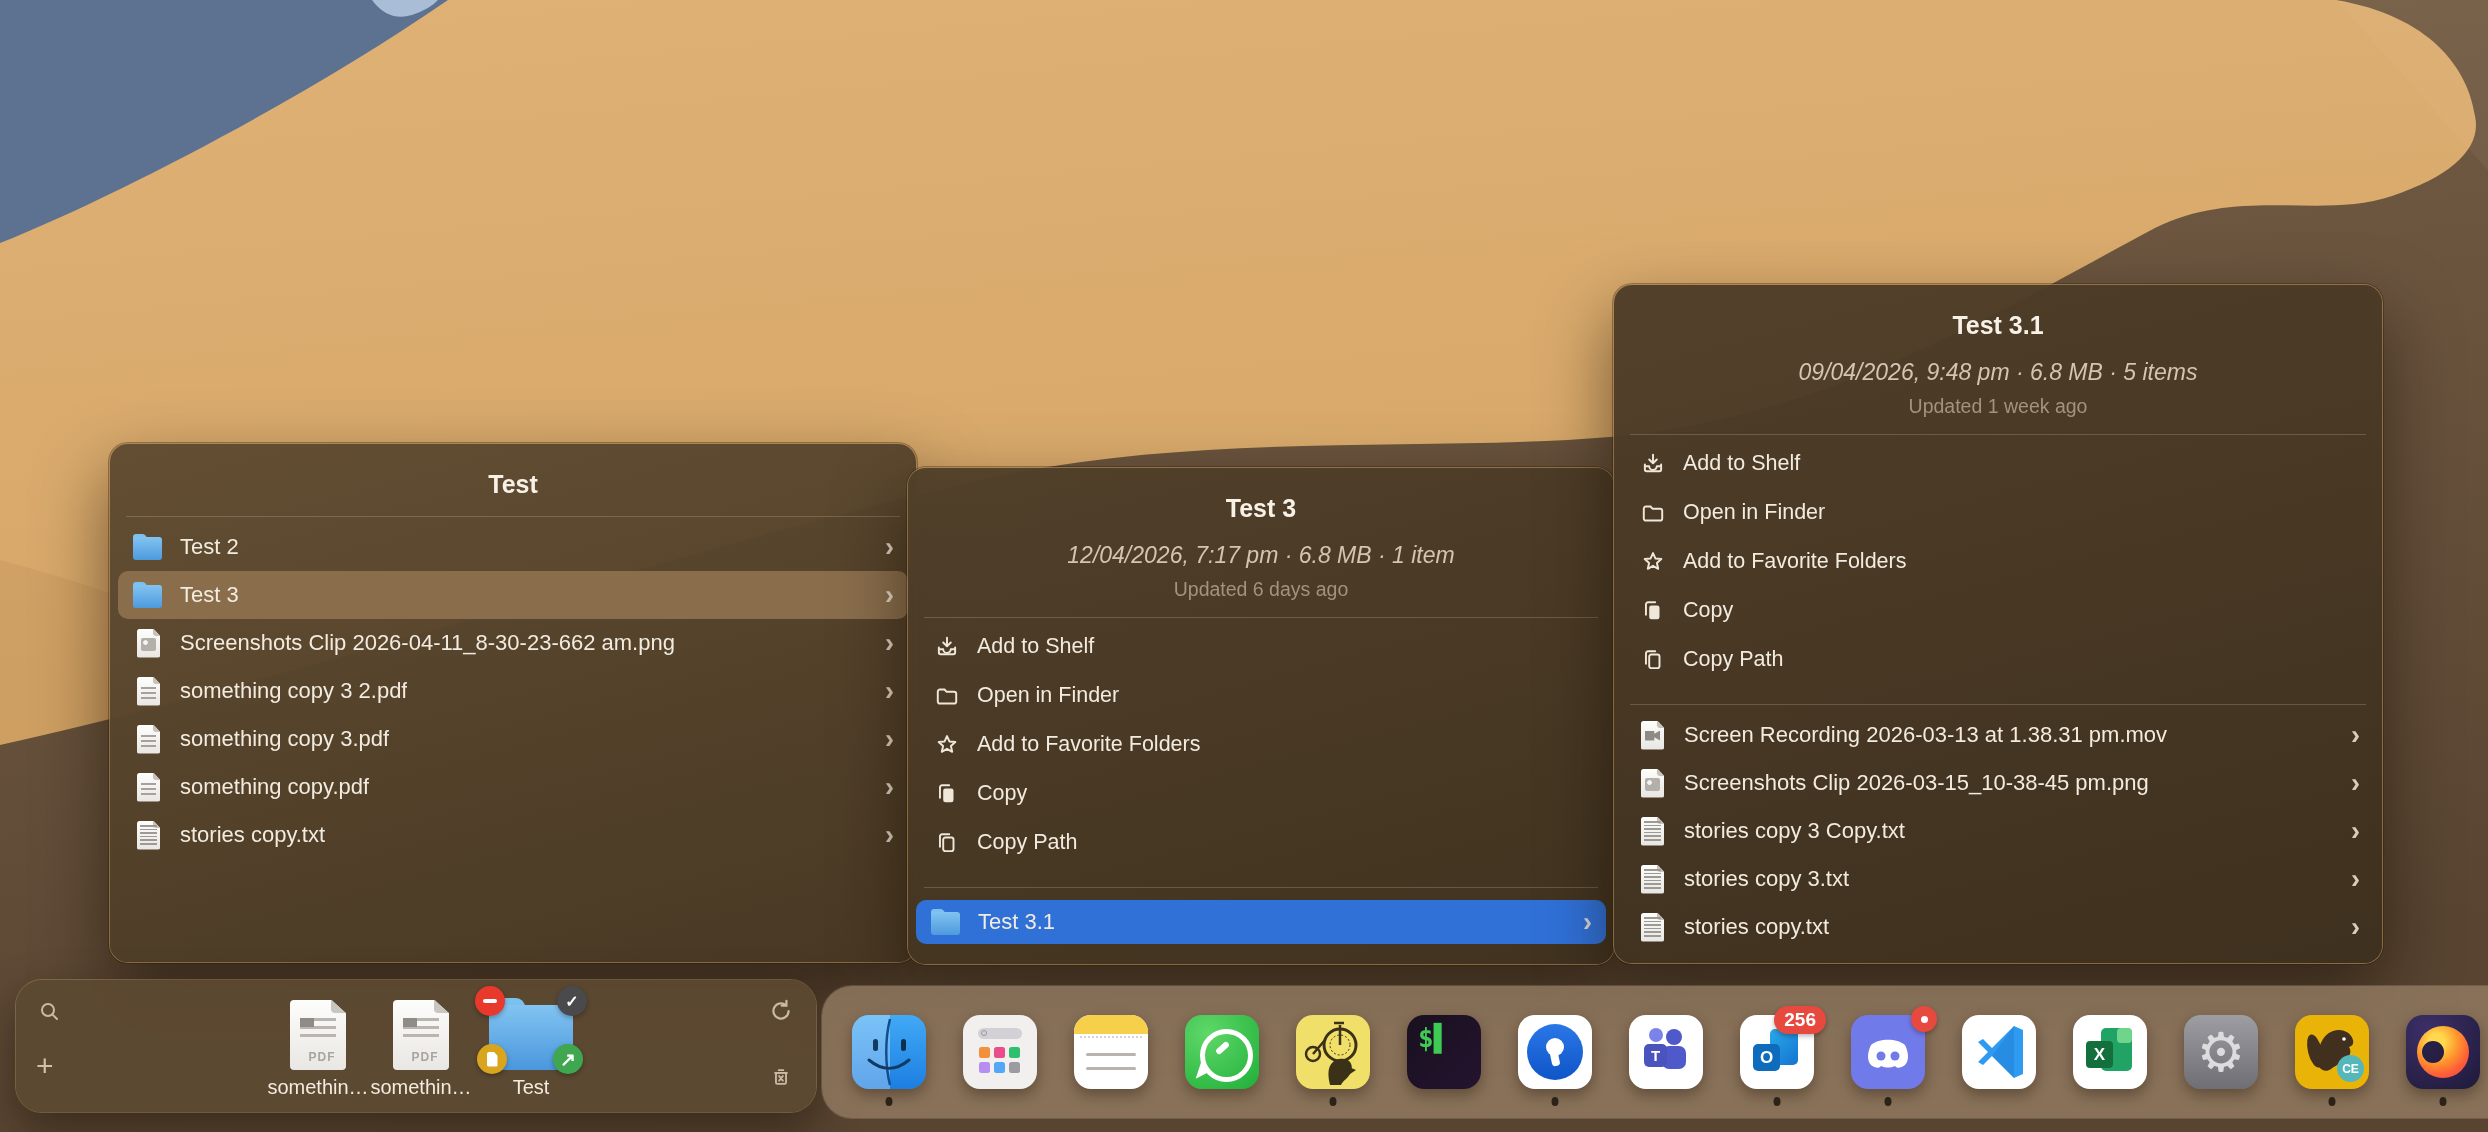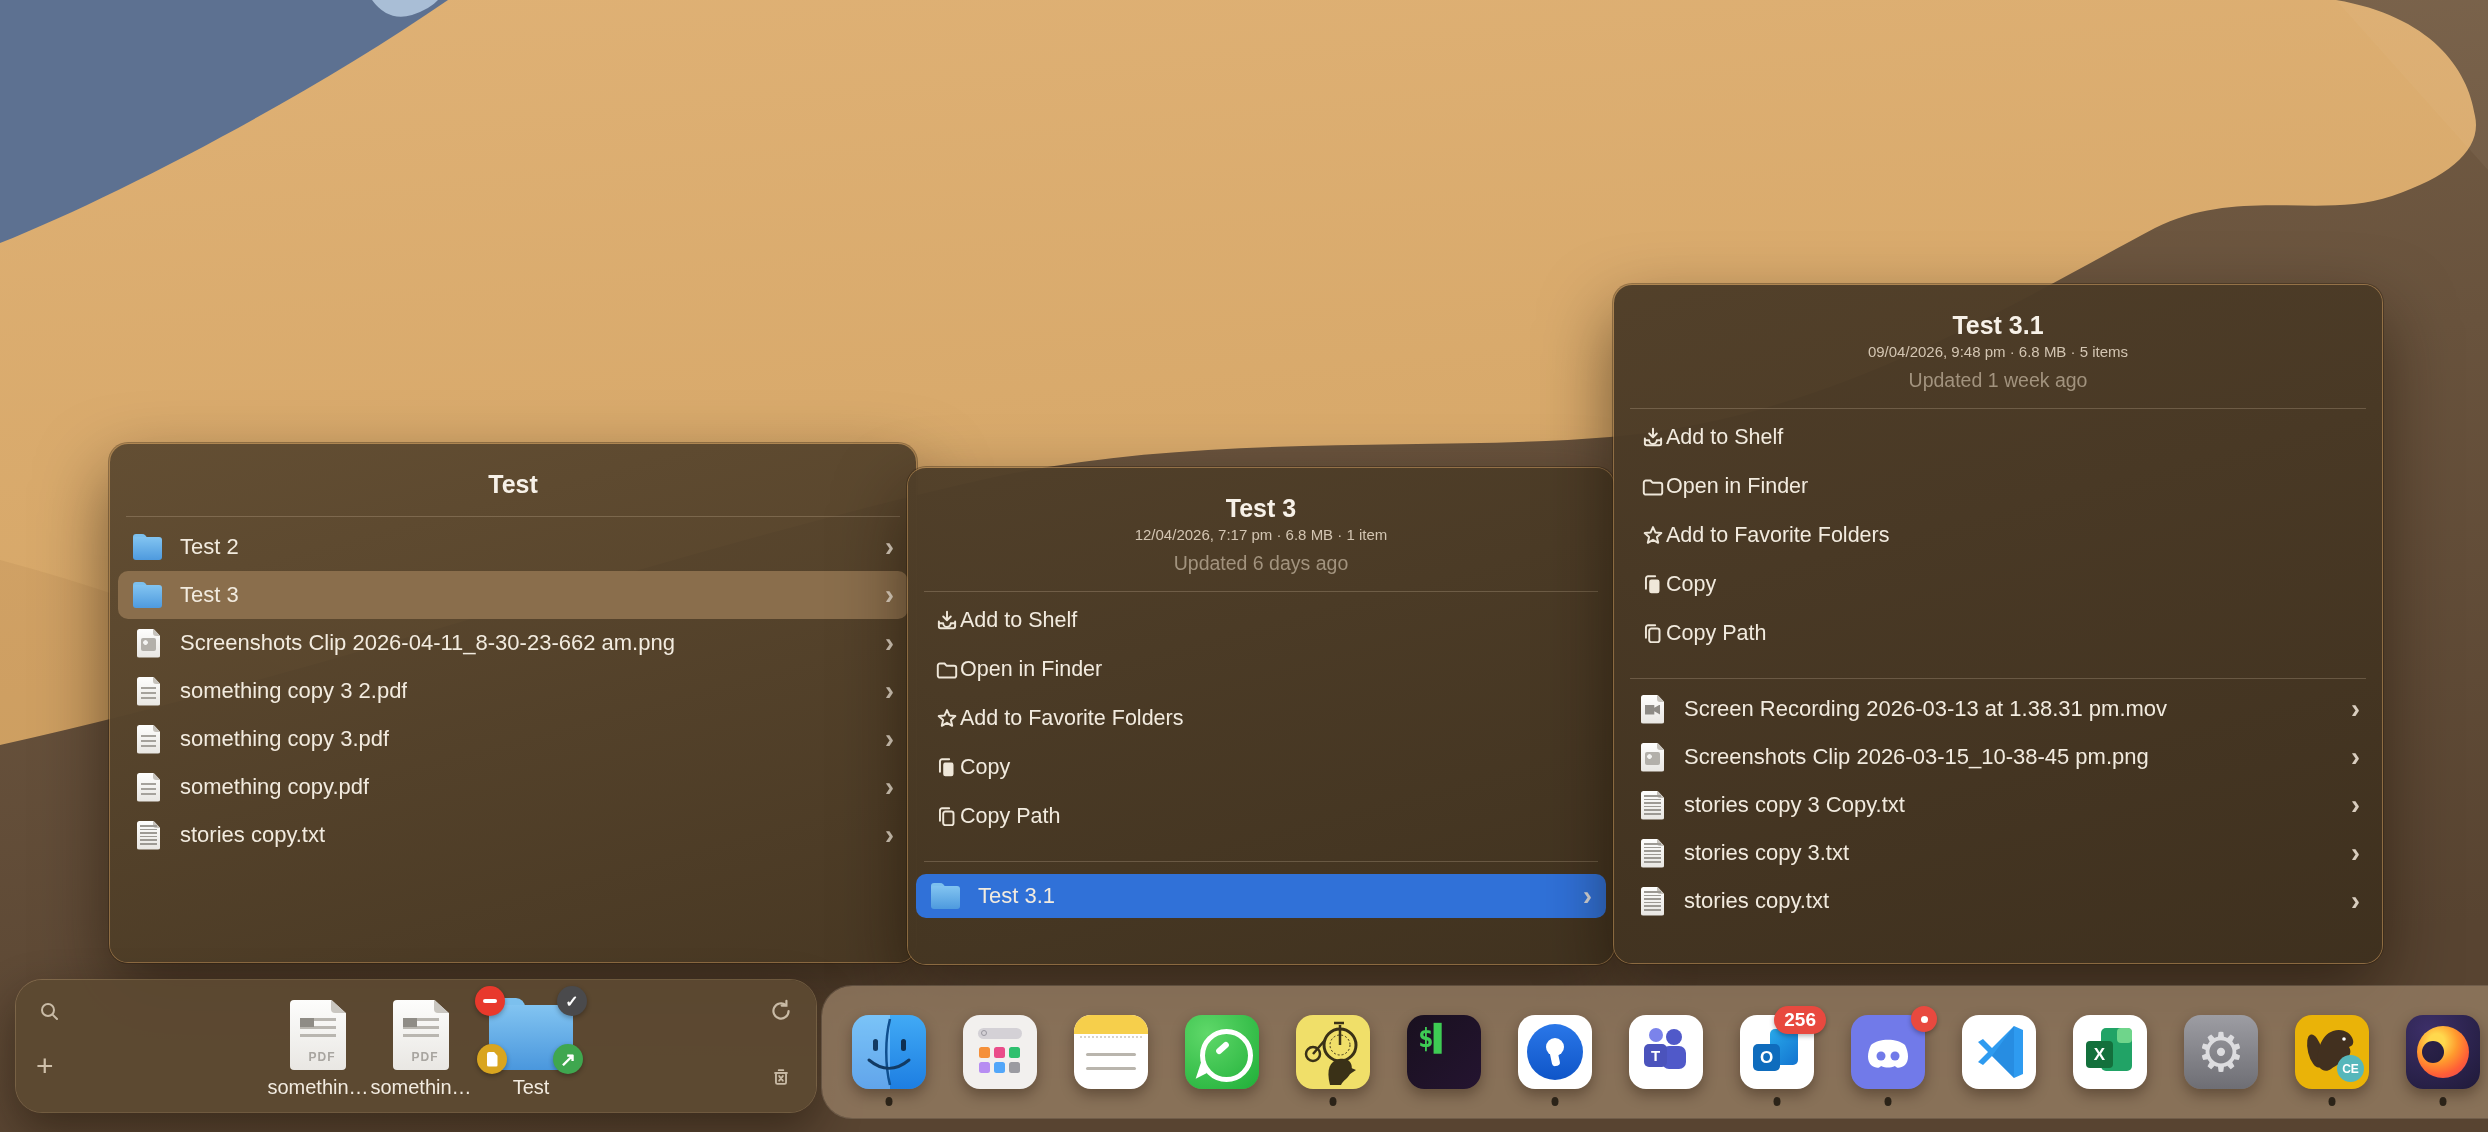--- a/index.html
+++ b/index.html
@@ -12,31 +12,31 @@
          box-shadow:0 0 0 1px rgba(196,152,94,.6),0 0 0 2px rgba(40,26,12,.35),0 30px 70px rgba(22,12,4,.55);
          color:#f2ebdf;overflow:hidden;}
   .p1{left:110px;top:444px;width:806px;height:518px;
       background:linear-gradient(165deg,rgba(95,75,49,.97),rgba(72,56,35,.97));}
   .p2{left:908px;top:468px;width:706px;height:496px;
       background:linear-gradient(165deg,rgba(80,63,41,.97),rgba(64,50,31,.97));}
   .p3{left:1614px;top:285px;width:768px;height:678px;
       background:linear-gradient(165deg,rgba(78,61,40,.97),rgba(62,48,30,.97));}
   .phead{text-align:center;padding-top:24px;}
   .ptitle{font-size:25px;font-weight:700;color:#f7f1e8;line-height:32px;}
-  .pmeta{font-size:15px;color:#d3c5b2;margin-top:2px;}
+  .pmeta{font-size:23px;color:#d3c5b2;margin-top:18px;font-style:italic;}
   .pstatus{font-size:19.5px;color:#a2937e;margin-top:9px;}
   .sep{border-top:1px solid rgba(235,215,185,.22);margin:16px 16px 0 16px;}
   .list{padding:6px 8px;}
   .row{display:flex;align-items:center;height:48px;padding:0 14px;border-radius:10px;}
   .row.hl{background:#8a6e4c;}
   .row.sel{background:#3071d8;height:44px;margin:6px 0;}
   .nm{font-size:22px;white-space:nowrap;overflow:hidden;text-overflow:ellipsis;}
   .chev{margin-left:auto;font-size:27px;font-weight:600;color:rgba(243,233,218,.85);line-height:1;padding-left:10px;}
   .menu{padding:4px 8px;}
-  .mrow{display:flex;align-items:center;height:49px;padding:0 18px;border-radius:10px;}
+  .mrow{display:flex;align-items:center;height:49px;padding:0 18px;border-radius:10px;gap:17px;}
   .mrow svg{flex:none;stroke:#efe7d9;fill:none;stroke-width:1.8;stroke-linecap:round;stroke-linejoin:round;}
   .mlabel{font-size:21.5px;}
 
   
   .ficon{width:33px;height:27px;position:relative;flex:none;margin-right:15px;}
   .ficon.folder::before{content:"";position:absolute;left:1px;top:0;width:14px;height:9px;border-radius:3px 5px 0 0;background:#7cc0ee;}
   .ficon.folder::after{content:"";position:absolute;left:1px;top:3px;right:3px;bottom:1px;border-radius:3px;
         background:linear-gradient(#82c4f1,#4e9ade);}
   .page{width:23px;height:29px;position:relative;flex:none;margin:0 20px 0 5px;
         background:linear-gradient(#fefefd,#e8e6e2);border-radius:2.5px;

